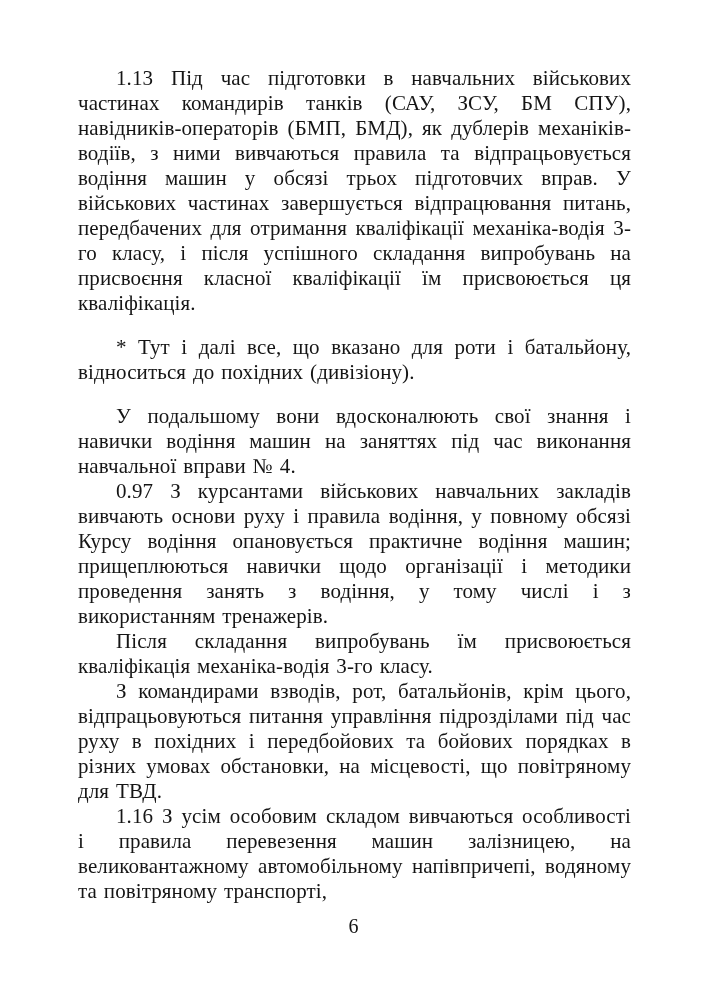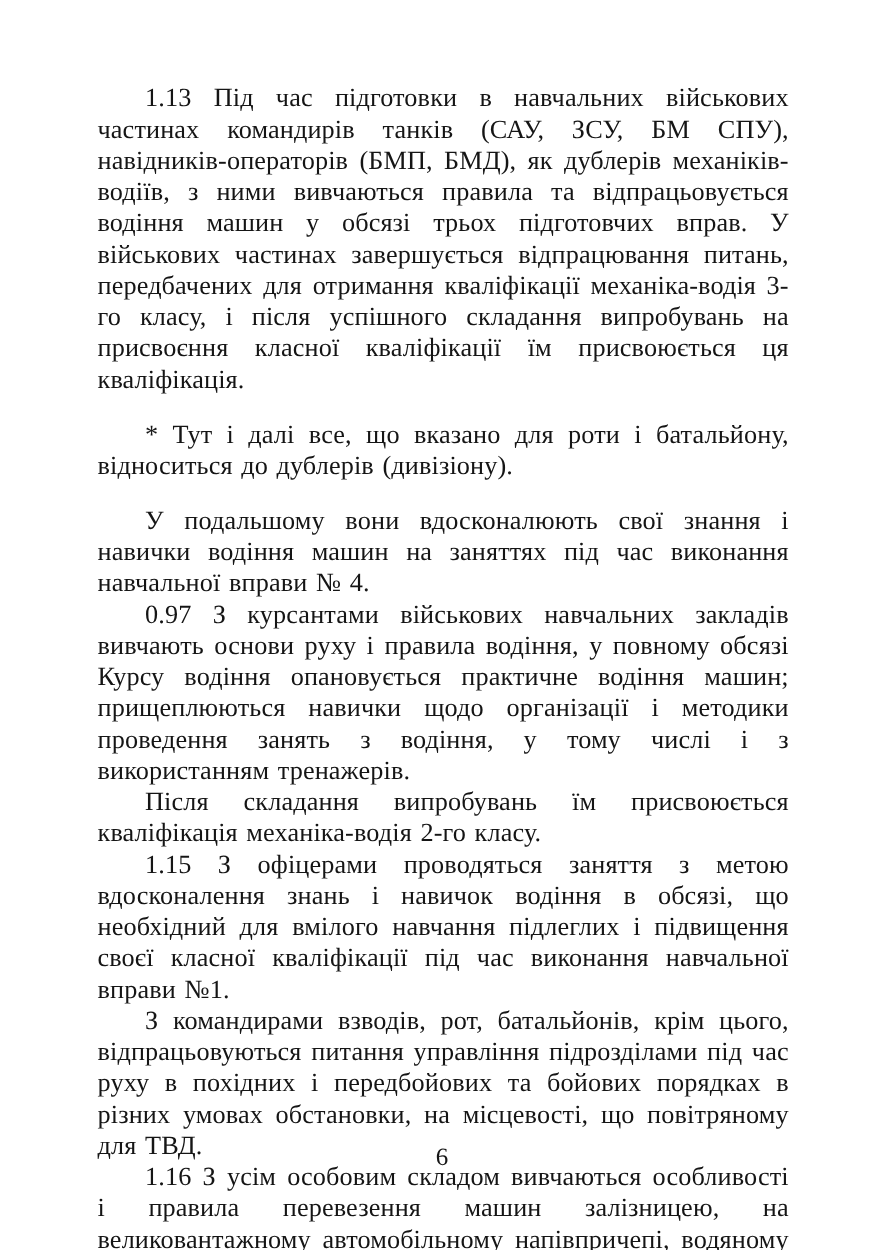--- a/index.html
+++ b/index.html
@@ -43,22 +43,21 @@
     font-size: 20px;
     line-height: 24px;
   }
 </style>
 </head>
 <body>
 
 <div class="page">
   <div class="content">
     <p class="para gap-after">1.13 Під час підготовки в навчальних військових частинах командирів танків (САУ, ЗСУ, БМ СПУ), навідників-операторів (БМП, БМД), як дублерів механіків-водіїв, з ними вивчаються правила та відпрацьовується водіння машин  у обсязі трьох підготовчих вправ. У військових частинах завершується відпрацювання питань, передбачених для отримання кваліфікації механіка-водія 3-го класу, і після успішного складання випробувань на присвоєння класної кваліфікації їм присвоюється ця кваліфікація.</p>
-    <p class="para gap-after">* Тут і далі все, що вказано для роти і батальйону, відноситься до дублерів (дивізіону).</p>
+    <p class="para gap-after">* Тут і далі все, що вказано для роти і батальйону, відноситься до похідних (дивізіону).</p>
     <p class="para">У подальшому вони вдосконалюють свої знання і навички водіння машин на заняттях під час виконання навчальної вправи № 4.</p>
     <p class="para">0.97 З курсантами військових навчальних закладів вивчають основи руху і правила водіння, у повному обсязі Курсу водіння опановується практичне водіння машин; прищеплюються навички щодо організації і методики проведення занять з водіння, у тому числі і з використанням тренажерів.</p>
-    <p class="para">Після складання випробувань їм присвоюється кваліфікація механіка-водія 2-го класу.</p>
-    <p class="para">1.15 З офіцерами проводяться заняття з метою вдосконалення знань і навичок водіння в обсязі, що необхідний для вмілого навчання підлеглих і підвищення своєї класної кваліфікації під час виконання навчальної вправи №1.</p>
+    <p class="para">Після складання випробувань їм присвоюється кваліфікація механіка-водія 3-го класу.</p>
     <p class="para">З командирами взводів, рот, батальйонів, крім цього, відпрацьовуються питання управління підрозділами під час руху в похідних і передбойових та бойових порядках в різних умовах обстановки, на місцевості, що повітряному для ТВД.</p>
     <p class="para">1.16 З усім особовим складом вивчаються особливості і правила перевезення машин залізницею, на великовантажному автомобільному напівпричепі, водяному та повітряному транспорті,</p>
   </div>
   <div class="page-number">6</div>
 </div>
 
 </body></html>

